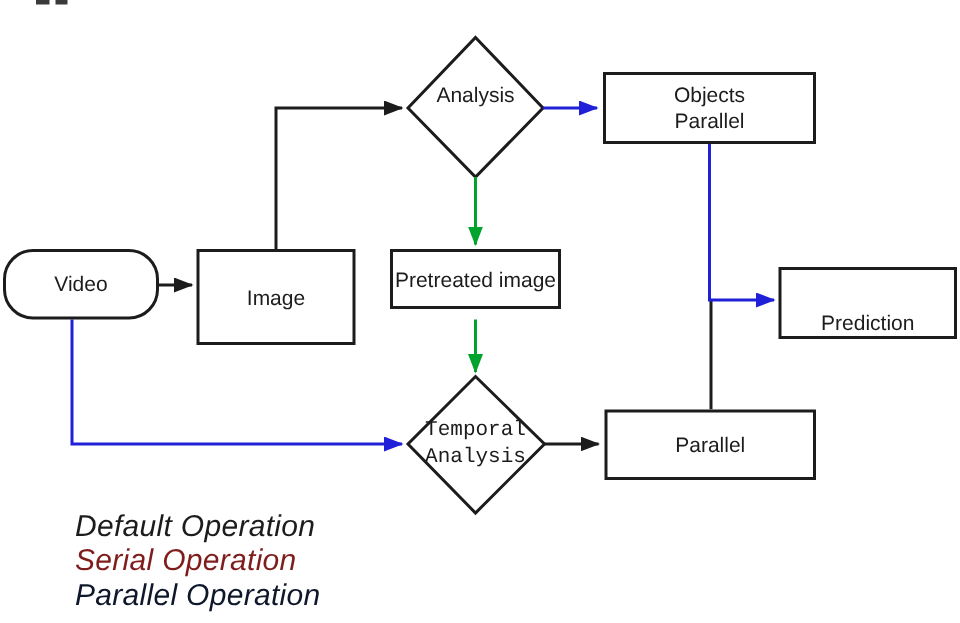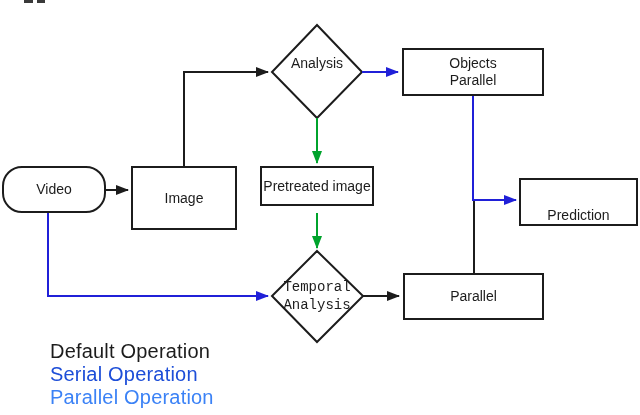--- a/index.html
+++ b/index.html
@@ -41,20 +41,21 @@
   .legend {
     position: absolute;
     left: 50px;
     top: 340px;
   }
   .legend-row {
     font-size: 20px;
     line-height: 23px;
     letter-spacing: 0.2px;
     white-space: nowrap;
+    font-style: italic;
   }
   .smudge {
     position: absolute;
     height: 3px;
     background: #3a3a3a;
   }
 </style>
 </head>
 <body>
 
@@ -117,17 +118,17 @@
   <div class="diamond-label" style="left:262px; top:54px;">
     <span>Analysis</span>
   </div>
   <div class="diamond-label" style="left:262px; top:278px;font-family:Liberation Mono, monospace;">
     <span>Temporal</span>
     <span>Analysis</span>
   </div>
 
   <div class="legend">
     <div class="legend-row" style="color: rgb(28, 28, 28);">Default Operation</div>
-    <div class="legend-row" style="color: #1d4ed8;">Serial Operation</div>
-    <div class="legend-row" style="color: #3b82f6;">Parallel Operation</div>
+    <div class="legend-row" style="color: #7f1d1d;">Serial Operation</div>
+    <div class="legend-row" style="color: #0f172a;">Parallel Operation</div>
   </div>
 
 </div>
 
 </body></html>

